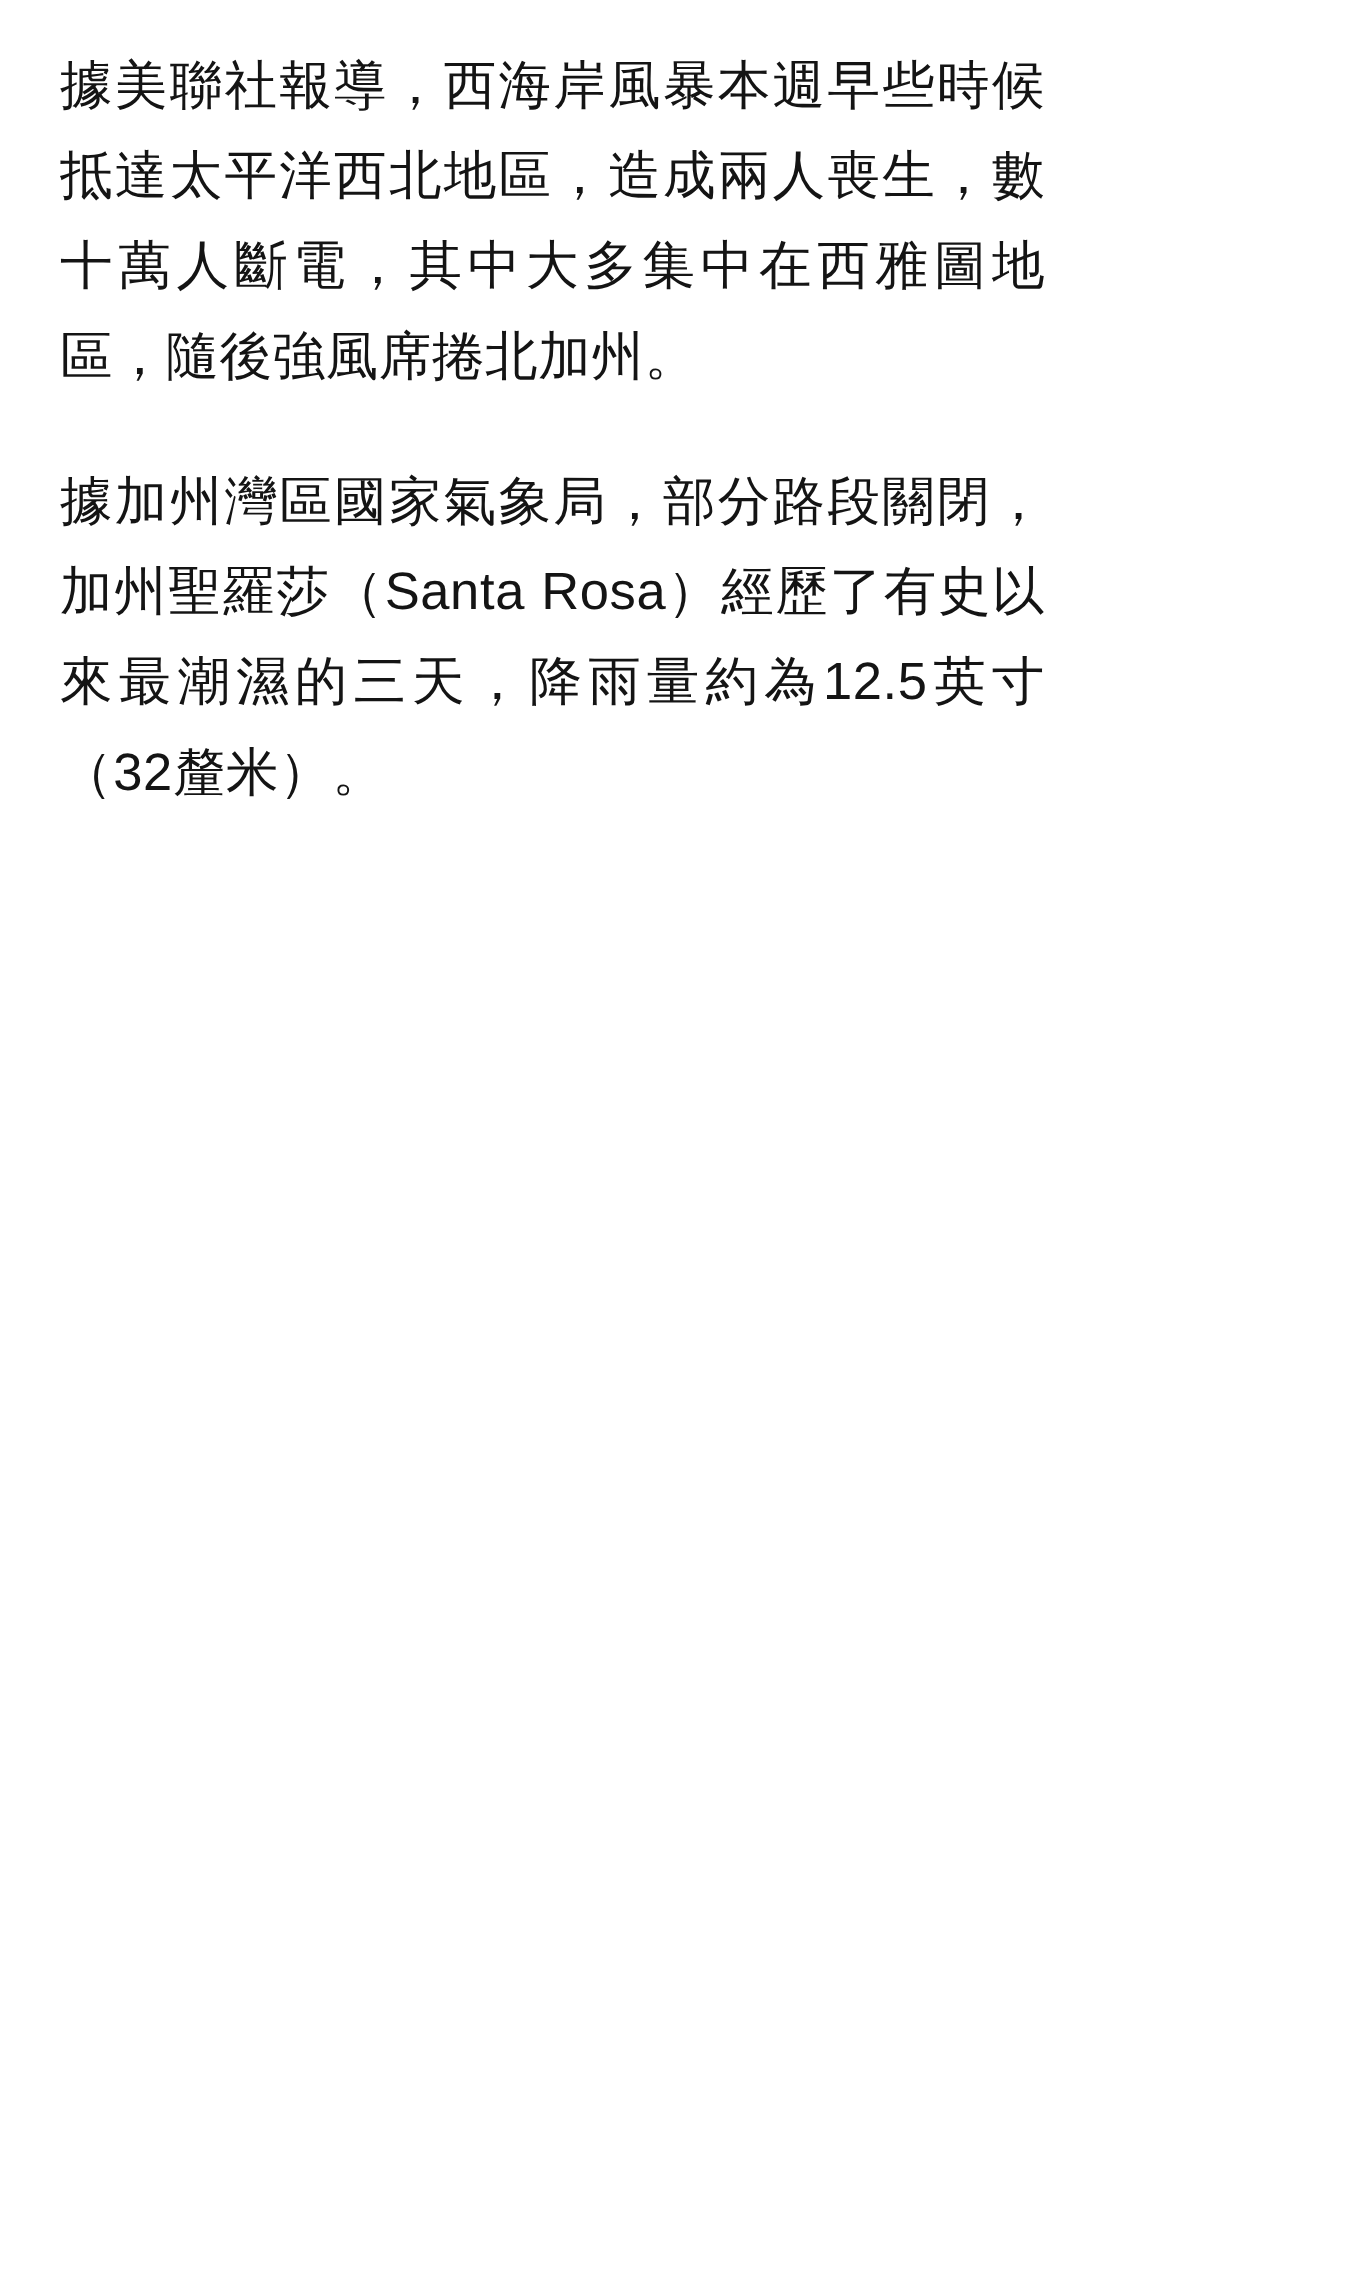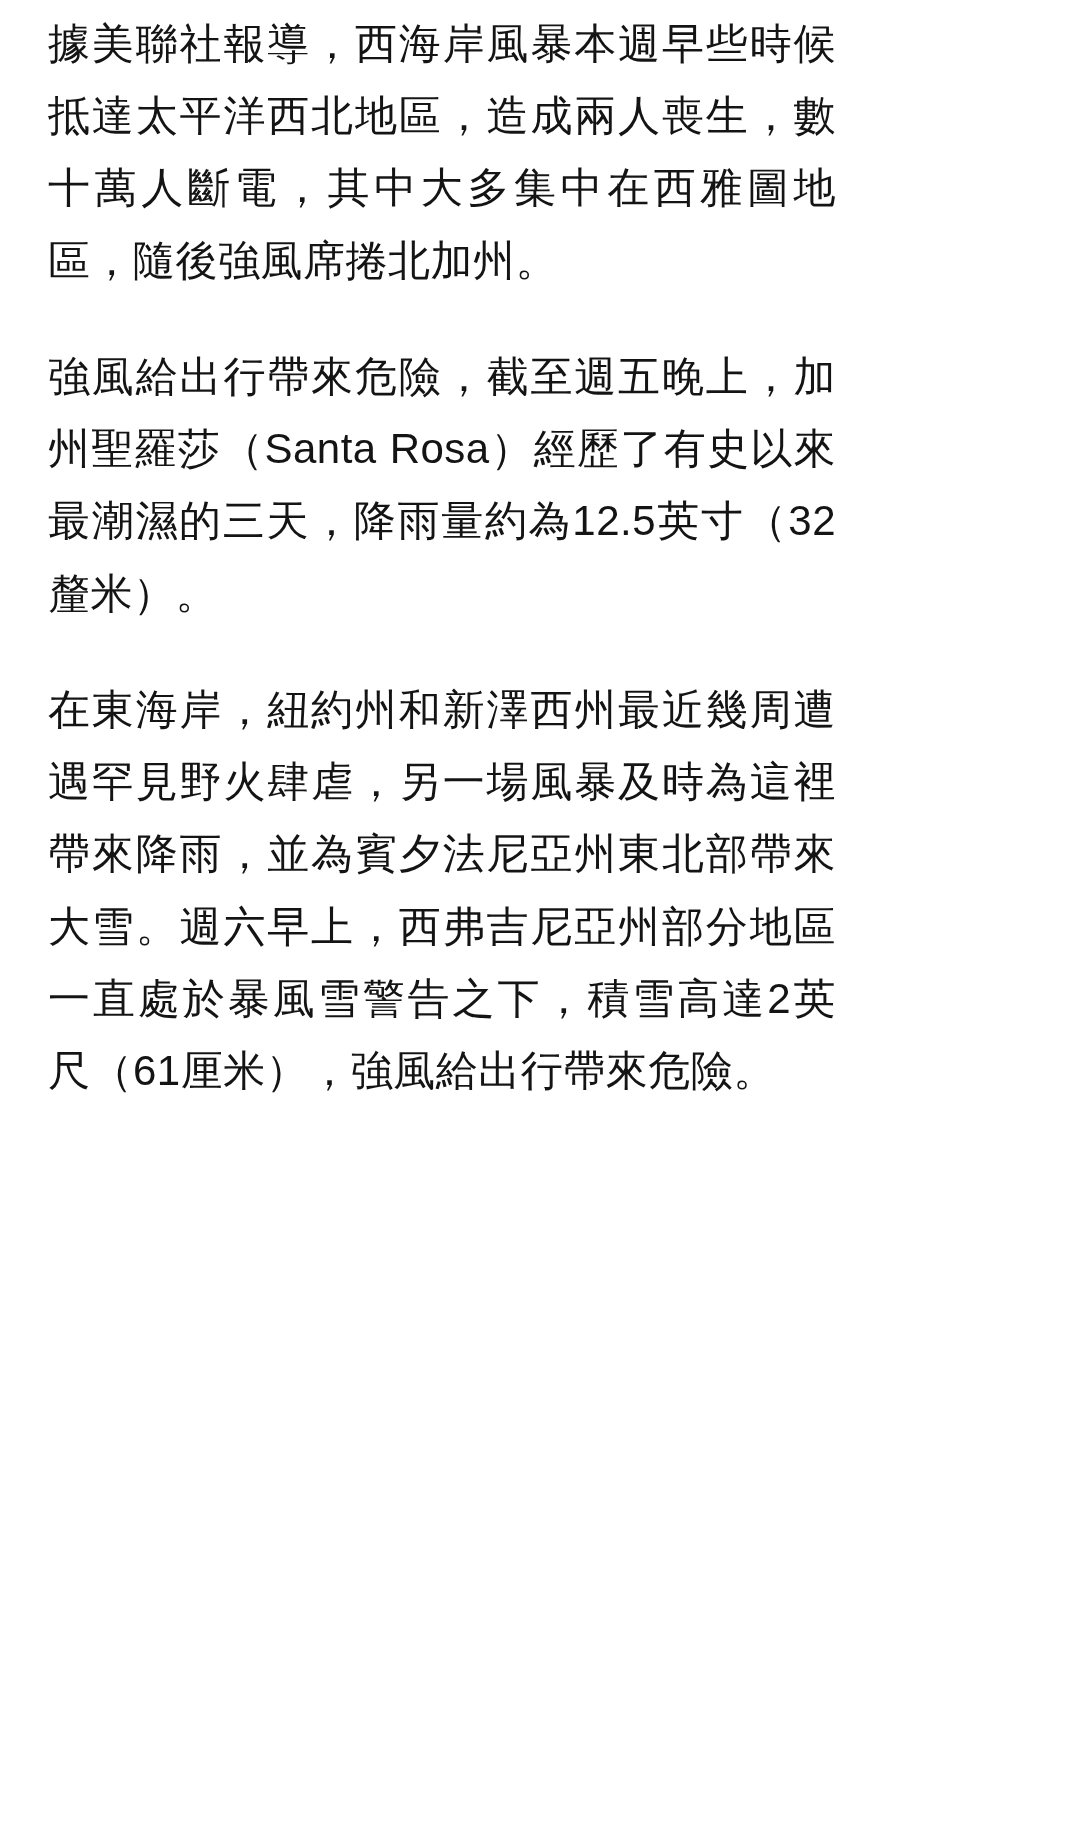--- a/index.html
+++ b/index.html
@@ -10,36 +10,35 @@
   body {
     width: 1080px;
     min-height: 1825px;
     font-family: "Liberation Sans", "DejaVu Sans", sans-serif;
     color: #111111;
     -webkit-font-smoothing: antialiased;
   }
   .article {
     box-sizing: border-box;
     width: 884px;
-    padding: 8px 48px 40px 48px;
+    padding: 32px 48px 40px 48px;
   }
   .para {
     font-size: 42px;
     line-height: 1.72;
     letter-spacing: 0.5px;
     margin: 0 0 44px 0;
     text-align: justify;
     text-justify: inter-ideograph;
     color: #141414;
     font-weight: 400;
   }
   .para:last-child {
     margin-bottom: 0;
   }
 </style>
 </head>
 <body>
 
 <div class="article">
   <p class="para">據美聯社報導，西海岸風暴本週早些時候抵達太平洋西北地區，造成兩人喪生，數十萬人斷電，其中大多集中在西雅圖地區，隨後強風席捲北加州。</p>
-  <p class="para">強風給出行帶來危險，截至週五晚上，加州聖羅莎（Santa Rosa）經歷了有史以來最潮濕的三天，降雨量約為12.5英寸（32釐米）。</p>
-  <p class="para">在東海岸，紐約州和新澤西州最近幾周遭遇罕見野火肆虐，另一場風暴及時為這裡帶來降雨，並為賓夕法尼亞州東北部帶來大雪。週六早上，西弗吉尼亞州部分地區一直處於暴風雪警告之下，積雪高達2英尺（61厘米），強風給出行帶來危險。</p>
+  <p class="para">據加州灣區國家氣象局，部分路段關閉，加州聖羅莎（Santa Rosa）經歷了有史以來最潮濕的三天，降雨量約為12.5英寸（32釐米）。</p>
 </div>
 
 </body></html>

